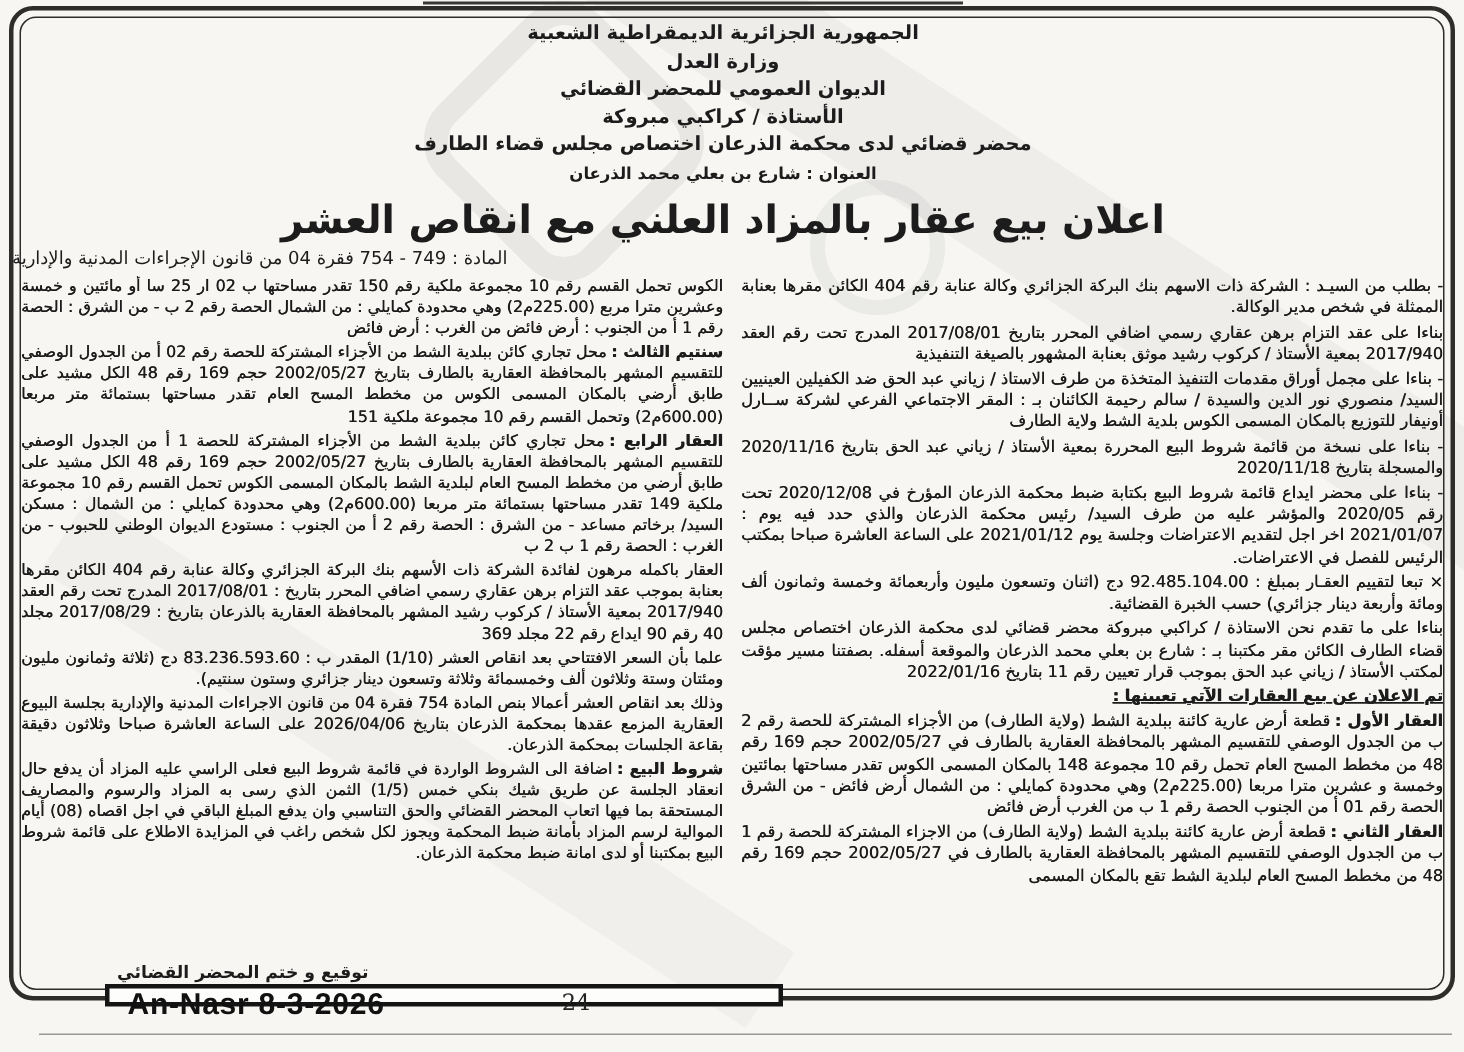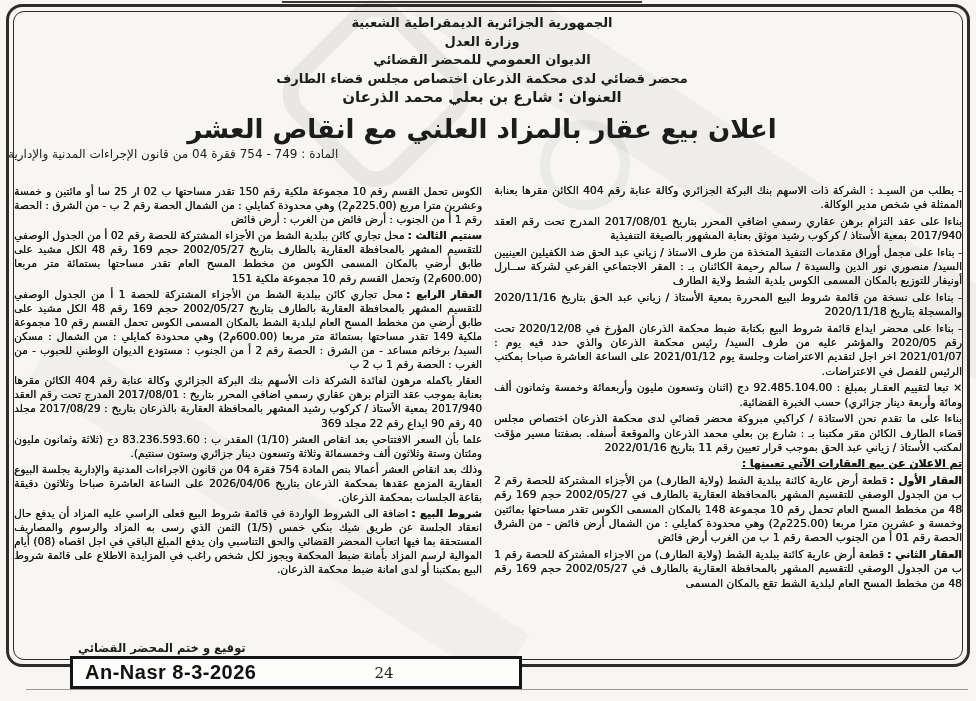--- a/index.html
+++ b/index.html
@@ -17,37 +17,37 @@
   .wm-stripe2{left:60px;top:330px;width:560px;height:60px;background:rgba(140,140,140,.06);transform:rotate(33deg);transform-origin:left top;}
   .wm-ring2{left:540px;top:120px;width:70px;height:70px;border:10px solid rgba(130,130,130,.10);border-radius:50%;}
   
   .frame-outer{position:absolute;left:6px;top:4px;right:6px;bottom:34px;border:3px solid #2e2d2b;border-radius:16px;}
   .frame-inner{position:absolute;left:13px;top:11px;right:13px;bottom:41px;border:1.5px solid #2e2d2b;border-radius:11px;}
   .top-artifact{position:absolute;left:282px;top:1px;width:360px;height:2px;background:#3a3936;}
   .scan-line{position:absolute;left:26px;right:8px;top:689px;height:1px;background:#9a9893;}
 
   .content{position:absolute;left:8px;right:20px;top:14px;direction:rtl;}
   .hdr{ text-align:center;font-weight:bold;line-height:18.5px;font-size:13px;letter-spacing:.2px;}
-  .hdr .h-small{font-size:15px;}
+  .hdr .h-small{font-size:11px;}
   .title{ text-align:center;font-weight:bold;font-size:26px;margin-top:7px;line-height:30px;}
   .subtitle{ text-align:left;font-weight:normal;font-size:12px;margin-top:3px;}
 
   .columns{position:absolute;top:184px;left:14px;right:14px;height:476px;display:flex;gap:12px;direction:rtl;}
   .col{flex:1;overflow:hidden;text-align:justify;direction:rtl;
        font-size:10.8px;line-height:14.4px;text-shadow:.25px 0 0 currentColor;}
   .col.col-left{font-size:10.6px;line-height:14.1px;}
   .col p{margin:0 0 2px;}
   .plabel{font-weight:bold;margin-left:3px;}
   .uhead{font-weight:bold;text-decoration:underline;}
   .sig{position:absolute;left:78px;top:641px;width:250px;text-align:left;
        font-weight:bold;font-size:11.5px;direction:rtl;}
 
-  .footer-box{position:absolute;left:70px;top:656px;width:452px;height:33px;
+  .footer-box{position:absolute;left:70px;top:656px;width:452px;height:15px;
       background:#fdfdfb;border:3.5px solid #151515;box-sizing:border-box;
-      display:flex;align-items:center;direction:ltr;
+      display:flex;align-items:flex-start;direction:ltr;
       font-family:"Liberation Sans",sans-serif;}
   .np-name{font-weight:bold;font-size:20px;margin-left:12px;letter-spacing:.5px;color:#111;}
   .np-page{font-size:15px;margin-left:118px;color:#222;font-family:"DejaVu Serif",serif;}
 </style>
 </head>
 <body>
 
 <div class="page">
 
   <div class="wm wm-ring"></div>
@@ -57,20 +57,21 @@
 
   <div class="top-artifact"></div>
   <div class="frame-outer"></div>
   <div class="frame-inner"></div>
 
   <div class="content">
     <div class="hdr">
       <div>الجمهورية الجزائرية الديمقراطية الشعبية</div>
       <div>وزارة العدل</div>
       <div>الديوان العمومي للمحضر القضائي</div>
+      <div>الأستاذة / كراكبي مبروكة</div>
       <div>محضر قضائي لدى محكمة الذرعان اختصاص مجلس قضاء الطارف</div>
       <div class="h-small">العنوان : شارع بن بعلي محمد الذرعان</div>
     </div>
     <div class="title">اعلان بيع عقار بالمزاد العلني مع انقاص العشر</div>
     <div class="subtitle">المادة : 749 - 754 فقرة 04 من قانون الإجراءات المدنية والإدارية</div>
   </div>
 
   <div class="columns">
 
     <div class="col col-right">

